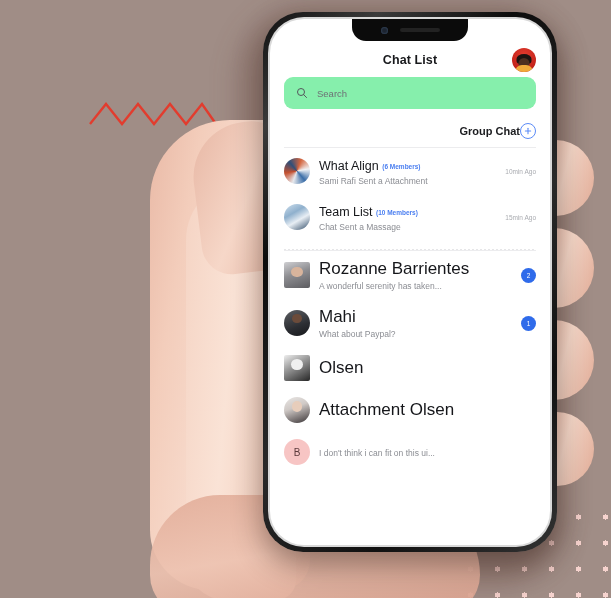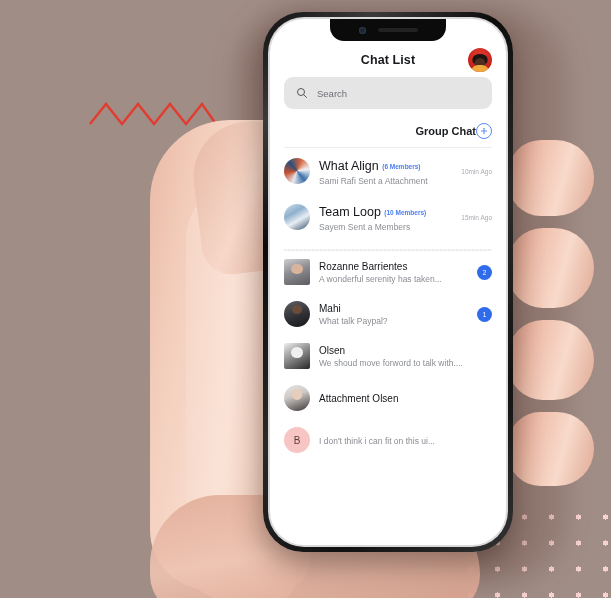--- a/index.html
+++ b/index.html
@@ -77,21 +77,21 @@
     width: 330px; height: 580px;
     border-radius: 70px;
     background: rgba(90,50,40,.22);
     filter: blur(13px);
   }
 
   
   .phone {
     position: absolute;
     left: 263px; top: 12px;
-    width: 250px; height: 540px;
+    width: 294px; height: 540px;
     z-index: 6;
     border-radius: 40px;
     background: linear-gradient(135deg,#111 0%, #3b3b3b 14%, #0c0c0c 30%, #2a2a2a 55%, #111 78%, #333 100%);
     padding: 5px;
     box-shadow: 0 12px 30px rgba(40,20,14,.45);
   }
   .phone-inner {
     width: 100%; height: 100%;
     border-radius: 36px;
     background: #d9d9d9;
@@ -161,21 +161,21 @@
   }
   .avatar-top .shirt {
     position: absolute; left: 50%; bottom: 0;
     transform: translateX(-50%);
     width: 18px; height: 7px; border-radius: 8px 8px 0 0;
     background: #f0a93a;
   }
 
   .search {
     height: 32px;
-    background: #e5e5e5;
+    background: #86efac;
     border-radius: 9px;
     display: flex; align-items: center;
     padding: 0 12px;
     gap: 9px;
     margin-top: 2px;
   }
   .search svg { display: block; }
   .search-text { font-size: 9.5px; color: #6e7075; }
 
   .section {
@@ -204,21 +204,21 @@
     gap: 9px;
   }
   .ava {
     width: 26px; height: 26px; flex: 0 0 26px;
     border-radius: 50%;
     overflow: hidden; position: relative;
   }
   .ava.sq { border-radius: 2px; }
   .row-body { flex: 1 1 auto; min-width: 0; }
   .row-name {
-    font-size: 10px; color: #15161a;
+    font-size: 17px; color: #15161a;
     white-space: nowrap; overflow: hidden;
   }
   .row-name.grp { font-size: 12.5px; }
   .members { font-size: 6.5px; color: #4a7ef0; font-weight: bold; vertical-align: middle; }
   .row-sub {
     font-size: 8.5px; color: #8b8d93; margin-top: 2px;
     white-space: nowrap; overflow: hidden; text-overflow: ellipsis;
   }
   .row-time { font-size: 6.5px; color: #a9abb0; flex: 0 0 auto; }
   .badge {
@@ -315,24 +315,24 @@
             </span>
             <div class="row-sub">Sami Rafi Sent a Attachment</div>
           </span>
           <span class="row-time">10min Ago</span>
         </div>
 
         <div class="row">
           <span class="ava ph2"></span>
           <span class="row-body">
             <span class="row-name grp">
-              <span>Team Loop</span>
+              <span>Team List</span>
               <span class="members">(10 Members)</span>
             </span>
-            <div class="row-sub">Sayem Sent a Members</div>
+            <div class="row-sub">Chat Sent a Massage</div>
           </span>
           <span class="row-time">15min Ago</span>
         </div>
 
         <div class="rule-dotted"></div>
 
         <div class="rule"></div>
 
         <div class="row">
           <span class="ava sq ph3"></span>
@@ -340,30 +340,29 @@
             <div class="row-name">Rozanne Barrientes</div>
             <div class="row-sub">A wonderful serenity has taken...</div>
           </span>
           <span class="badge">2</span>
         </div>
 
         <div class="row">
           <span class="ava ph4"></span>
           <span class="row-body">
             <div class="row-name">Mahi</div>
-            <div class="row-sub">What talk Paypal?</div>
+            <div class="row-sub">What about Paypal?</div>
           </span>
           <span class="badge">1</span>
         </div>
 
         <div class="row">
           <span class="ava sq ph5"></span>
           <span class="row-body">
             <div class="row-name">Olsen</div>
-            <div class="row-sub">We shoud move forword to talk with....</div>
           </span>
         </div>
 
         <div class="row">
           <span class="ava ph6"></span>
           <span class="row-body">
             <div class="row-name">Attachment Olsen</div>
           </span>
         </div>
 

